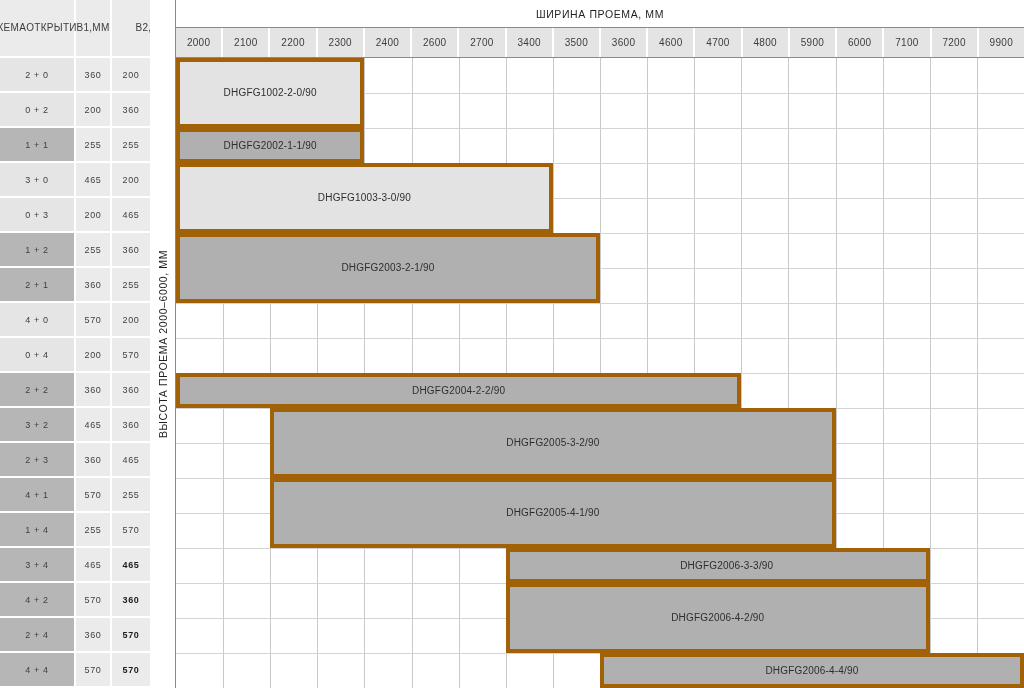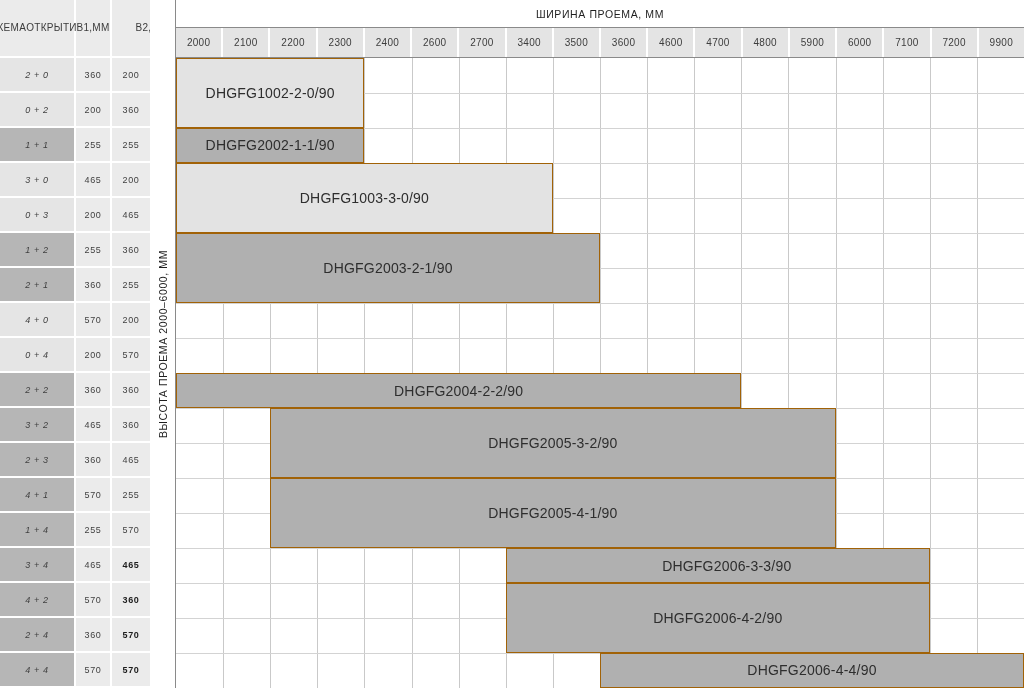--- a/index.html
+++ b/index.html
@@ -55,21 +55,21 @@
   .lt-row .cell {
     display: flex;
     align-items: center;
     justify-content: center;
     font-size: 9px;
     color: #3f3f3f;
     letter-spacing: 0.6px;
     border-right: 2px solid #ffffff;
     border-bottom: 2px solid #ffffff;
   }
-  .cell.c0 { width: 76px; flex: 0 0 76px; font-style: italic; }
+  .cell.c0 { width: 76px; flex: 0 0 76px; }
   .cell.c1 { width: 36px; flex: 0 0 36px; background: #ebebeb; }
   .cell.c2 { width: 38px; flex: 0 0 38px; background: #ebebeb; border-right: none; }
   .lt-row.tone-light .cell.c0 { background: #e5e5e5; }
   .lt-row.tone-dark  .cell.c0 { background: #b6b6b6; }
   .cell.bold { font-weight: bold; color: #1d1d1d; }
 
   
   .vaxis {
     width: 25px;
     flex: 0 0 25px;
@@ -142,24 +142,24 @@
   .grid-h .gl {
     position: absolute; left: 0; right: 0;
     height: 1px; background: #d3d3d3;
   }
   .bars { position: absolute; inset: 0; }
   .bar {
     position: absolute;
     display: flex;
     align-items: center;
     justify-content: center;
-    font-size: 14px;
+    font-size: 10px;
     color: #2e2e2e;
     letter-spacing: 0.2px;
-    border: 1px solid #a16207;
+    border: 4px solid #a16207;
     box-sizing: border-box;
   }
   .bar.light { background: #e3e3e3; }
   .bar.dark  { background: #b0b0b0; }
 </style>
 </head>
 <body>
 
 <div id="page">
 

